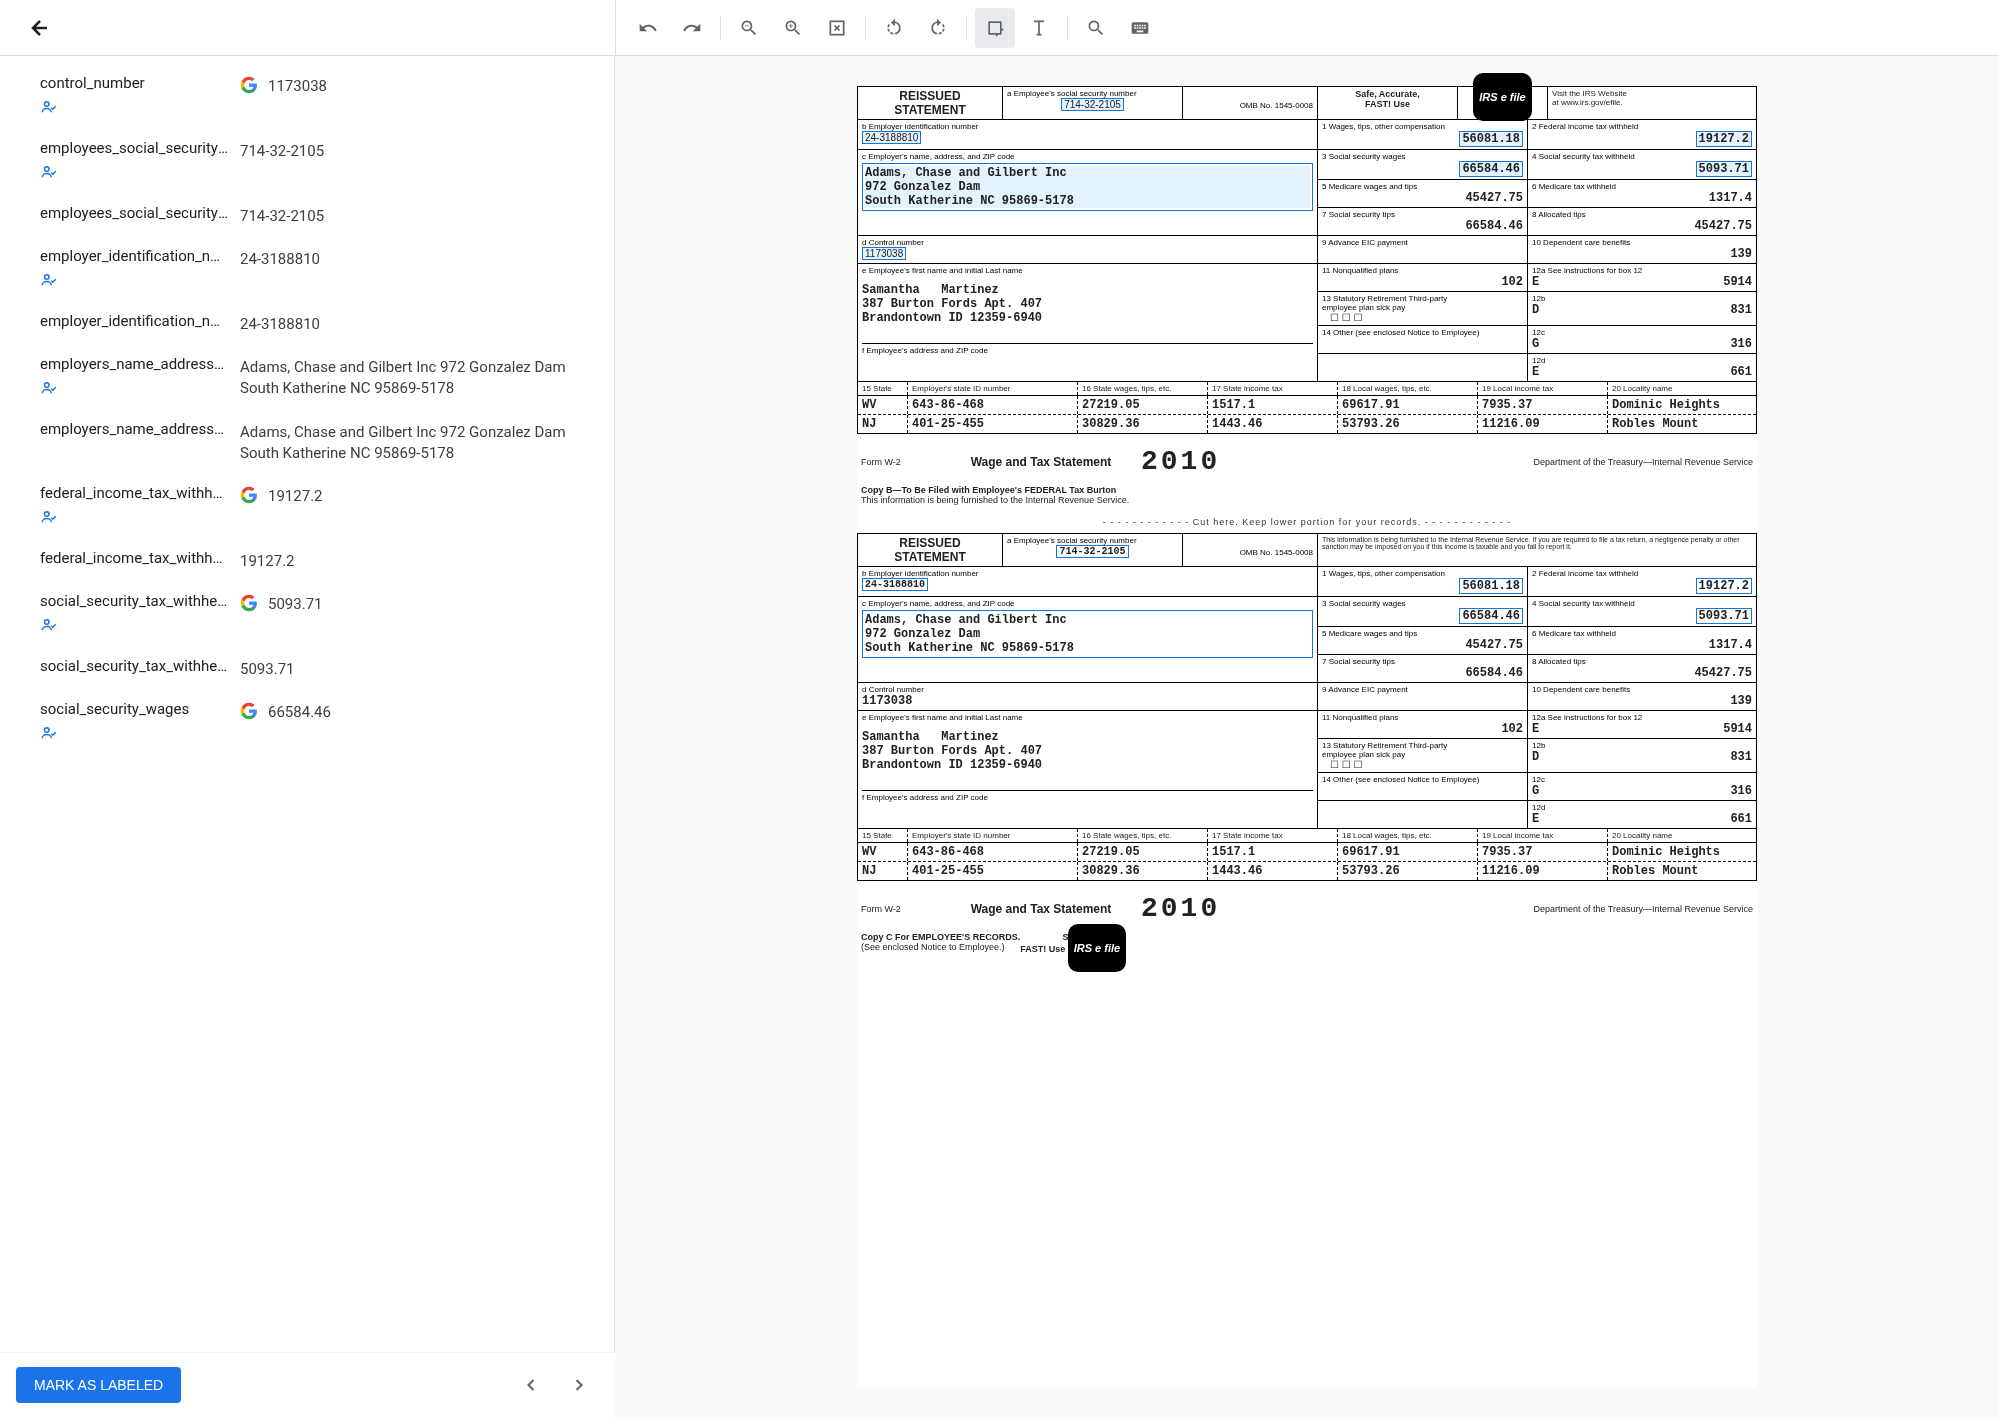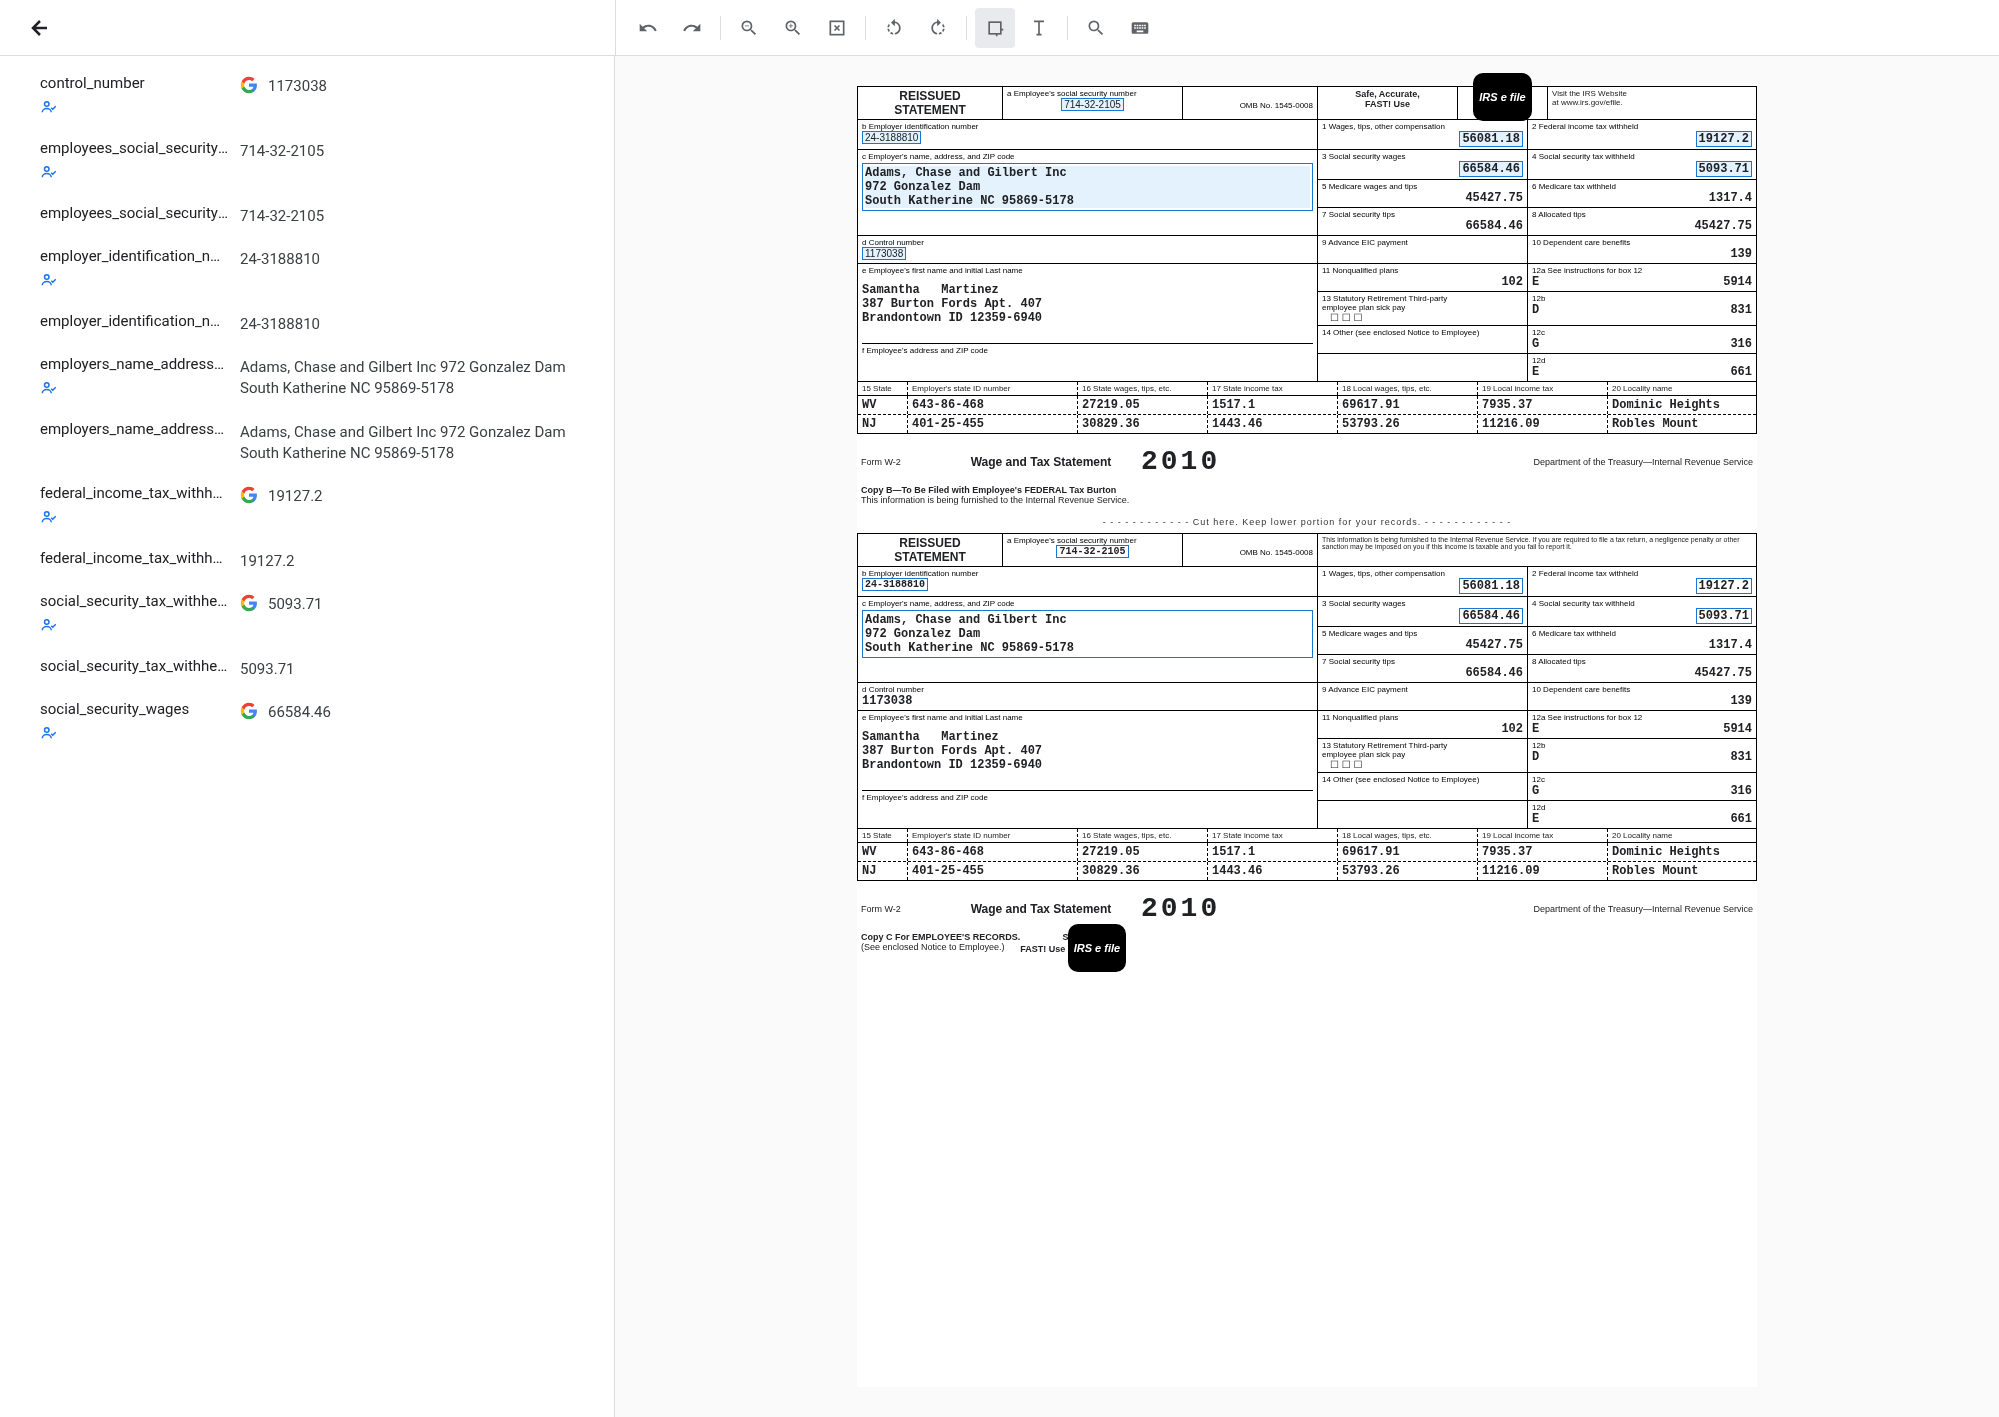--- a/index.html
+++ b/index.html
@@ -291,20 +291,35 @@
       <span><svg class="g-icon" viewBox="0 0 24 24">
                   <path fill="#4285F4" d="M22.56 12.25c0-.78-.07-1.53-.2-2.25H12v4.26h5.92c-.26 1.37-1.04 2.53-2.21 3.31v2.77h3.57c2.08-1.92 3.28-4.74 3.28-8.09z"></path>
                   <path fill="#34A853" d="M12 23c2.97 0 5.46-.98 7.28-2.66l-3.57-2.77c-.98.66-2.23 1.06-3.71 1.06-2.86 0-5.29-1.93-6.16-4.53H2.18v2.84C3.99 20.53 7.7 23 12 23z"></path>
                   <path fill="#FBBC05" d="M5.84 14.09c-.22-.66-.35-1.36-.35-2.09s.13-1.43.35-2.09V7.07H2.18C1.43 8.55 1 10.22 1 12s.43 3.45 1.18 4.93l2.85-2.22.81-.62z"></path>
                   <path fill="#EA4335" d="M12 5.38c1.62 0 3.06.56 4.21 1.64l3.15-3.15C17.45 2.09 14.97 1 12 1 7.7 1 3.99 3.47 2.18 7.07l3.66 2.84c.87-2.6 3.3-4.53 6.16-4.53z"></path>
                 </svg></span>
       <span class="field-value">66584.46</span>
     </div>
           </div>
         </div>
+      <div class="footer">
+        <button class="mark-btn">MARK AS LABELED</button>
+        <div class="nav-arrows">
+          <button class="icon-btn">
+              <svg width="20" height="20" viewBox="0 0 24 24" fill="none" stroke="#5f6368" stroke-width="2.5">
+                <path d="M15 18l-6-6 6-6"></path>
+              </svg>
+            </button>
+          <button class="icon-btn">
+              <svg width="20" height="20" viewBox="0 0 24 24" fill="none" stroke="#5f6368" stroke-width="2.5">
+                <path d="M9 18l6-6-6-6"></path>
+              </svg>
+            </button>
+        </div>
+      </div>
     </div>
 
     <div class="right-panel">
       <div class="doc">
         <div id="w2-copies">
   <div class="w2">
     <div class="w2-row">
       <div class="w2-cell" style="width:145px">
         <div class="reissued">REISSUED</div>
         <div class="reissued">STATEMENT</div>

